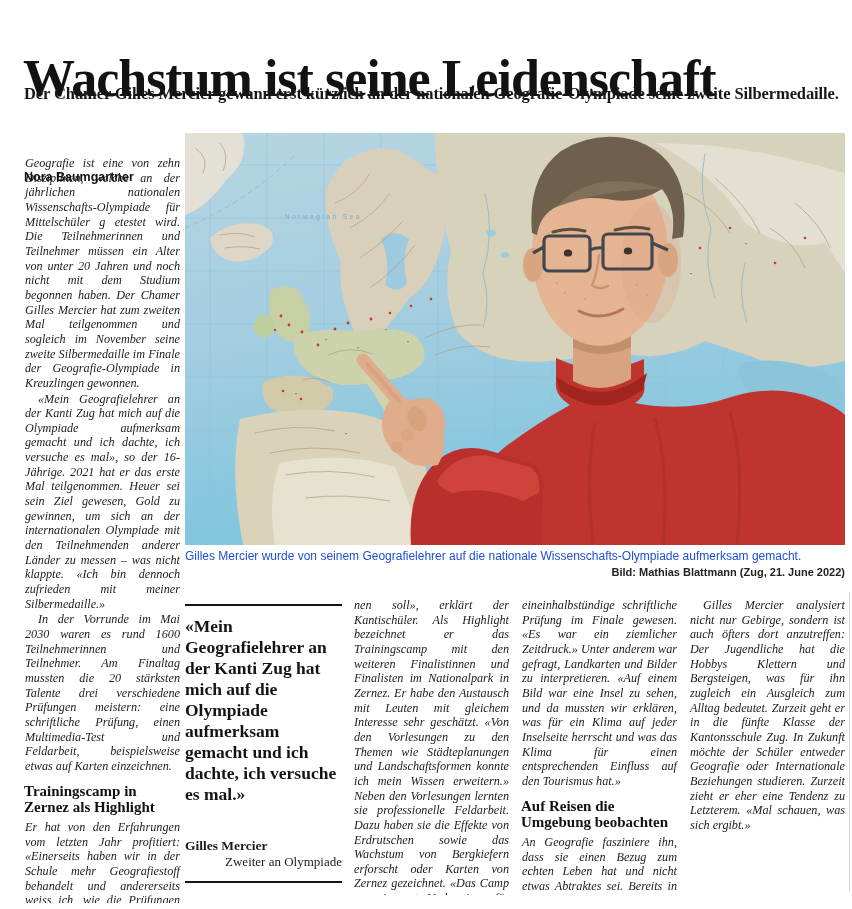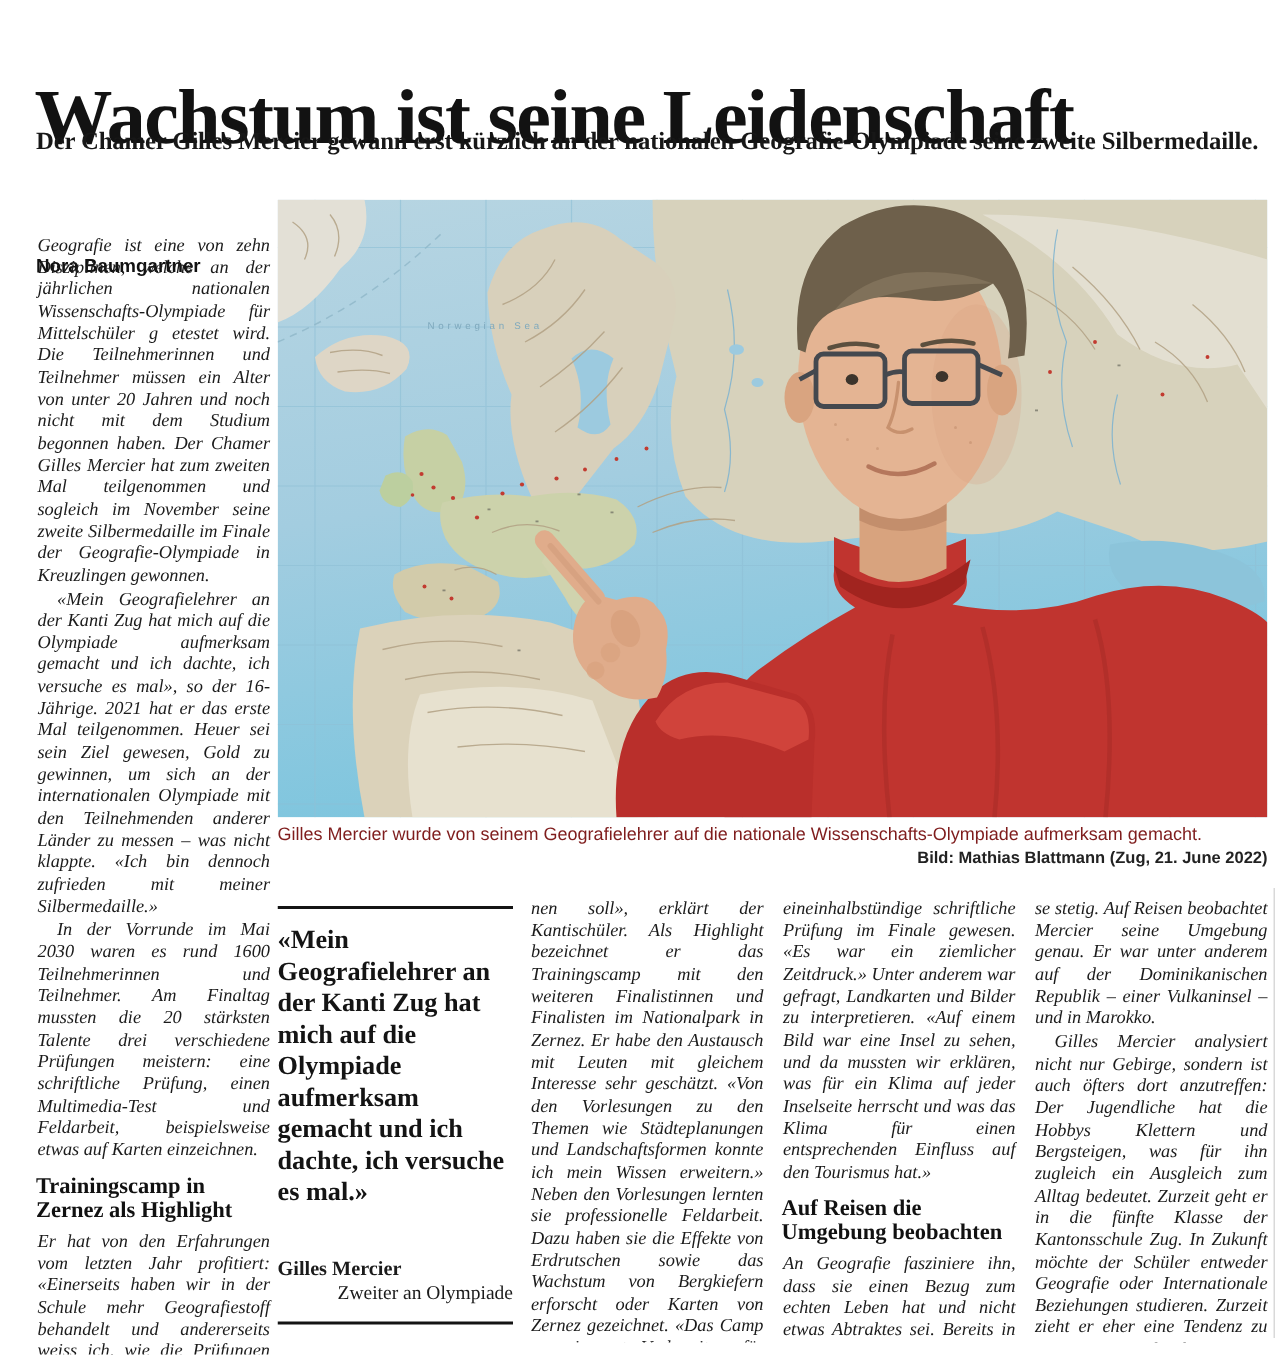--- a/index.html
+++ b/index.html
@@ -34,21 +34,21 @@
     text-align:left;
   }
   .photo{
     position:absolute;left:185px;top:133px;width:660px;height:412px;overflow:hidden;
   }
   .photo svg{display:block;width:660px;height:412px;}
   .caption-block{
     position:absolute;left:185px;top:549px;width:660px;
     font-family:"Liberation Sans",sans-serif;
   }
-  .caption{font-size:12px;line-height:14px;color:#7f1d1d;}
+  .caption{font-size:12px;line-height:14px;color:#1d4ed8;}
   .credit{font-size:11px;line-height:13px;font-weight:700;text-align:right;margin-top:3px;color:#222;}
   .bottom{
     position:absolute;left:185px;top:597px;width:661px;height:298px;
     display:grid;grid-template-columns:repeat(4,1fr);column-gap:11px;
   }
   .bottom .cell{overflow:hidden;}
   .quote-cell{position:relative;}
   .quote-rule-top{border-top:2px solid #141414;margin:7px 0 10px 0;}
   .quote-text{
     font-size:17.5px;line-height:21px;font-weight:700;color:#141414;text-align:left;
@@ -233,18 +233,17 @@
   </div>
   <div class="cell body-text">
     <p>nen soll», erklärt der Kantischüler. Als Highlight bezeichnet er das Trainingscamp mit den weiteren Finalistinnen und Finalisten im Nationalpark in Zernez. Er habe den Austausch mit Leuten mit gleichem Interesse sehr geschätzt. «Von den Vorlesungen zu den Themen wie Städteplanungen und Landschaftsformen konnte ich mein Wissen erweitern.» Neben den Vorlesungen lernten sie professionelle Feldarbeit. Dazu haben sie die Effekte von Erdrutschen sowie das Wachstum von Bergkiefern erforscht oder Karten von Zernez gezeichnet. «Das Camp war eine gute Vorbereitung für die finalen Prüfungen.» Herausfordernd sei für ihn die</p>
   </div>
   <div class="cell body-text">
     <p>eineinhalbstündige schriftliche Prüfung im Finale gewesen. «Es war ein ziemlicher Zeitdruck.» Unter anderem war gefragt, Landkarten und Bilder zu interpretieren. «Auf einem Bild war eine Insel zu sehen, und da mussten wir erklären, was für ein Klima auf jeder Inselseite herrscht und was das Klima für einen entsprechenden Einfluss auf den Tourismus hat.»</p>
     <h2 class="subhead">Auf Reisen die Umgebung beobachten</h2>
     <p>An Geografie fasziniere ihn, dass sie einen Bezug zum echten Leben hat und nicht etwas Abtraktes sei. Bereits in der Kindheit studierte er Landkarten, und seither wächst sein Interes-</p>
   </div>
   <div class="cell body-text">
-    <p>se stetig. Auf Reisen beobachtet Mercier seine Umgebung genau. Er war unter anderem auf der Dominikanischen Republik – einer Vulkaninsel – und in Marokko.</p>
     <p class="ind">Gilles Mercier analysiert nicht nur Gebirge, sondern ist auch öfters dort anzutreffen: Der Jugendliche hat die Hobbys Klettern und Bergsteigen, was für ihn zugleich ein Ausgleich zum Alltag bedeutet. Zurzeit geht er in die fünfte Klasse der Kantonsschule Zug. In Zukunft möchte der Schüler entweder Geografie oder Internationale Beziehungen studieren. Zurzeit zieht er eher eine Tendenz zu Letzterem. «Mal schauen, was sich ergibt.»</p>
   </div>
 </div>
 
 <div class="edge-rule"></div>
 
 </body></html>

